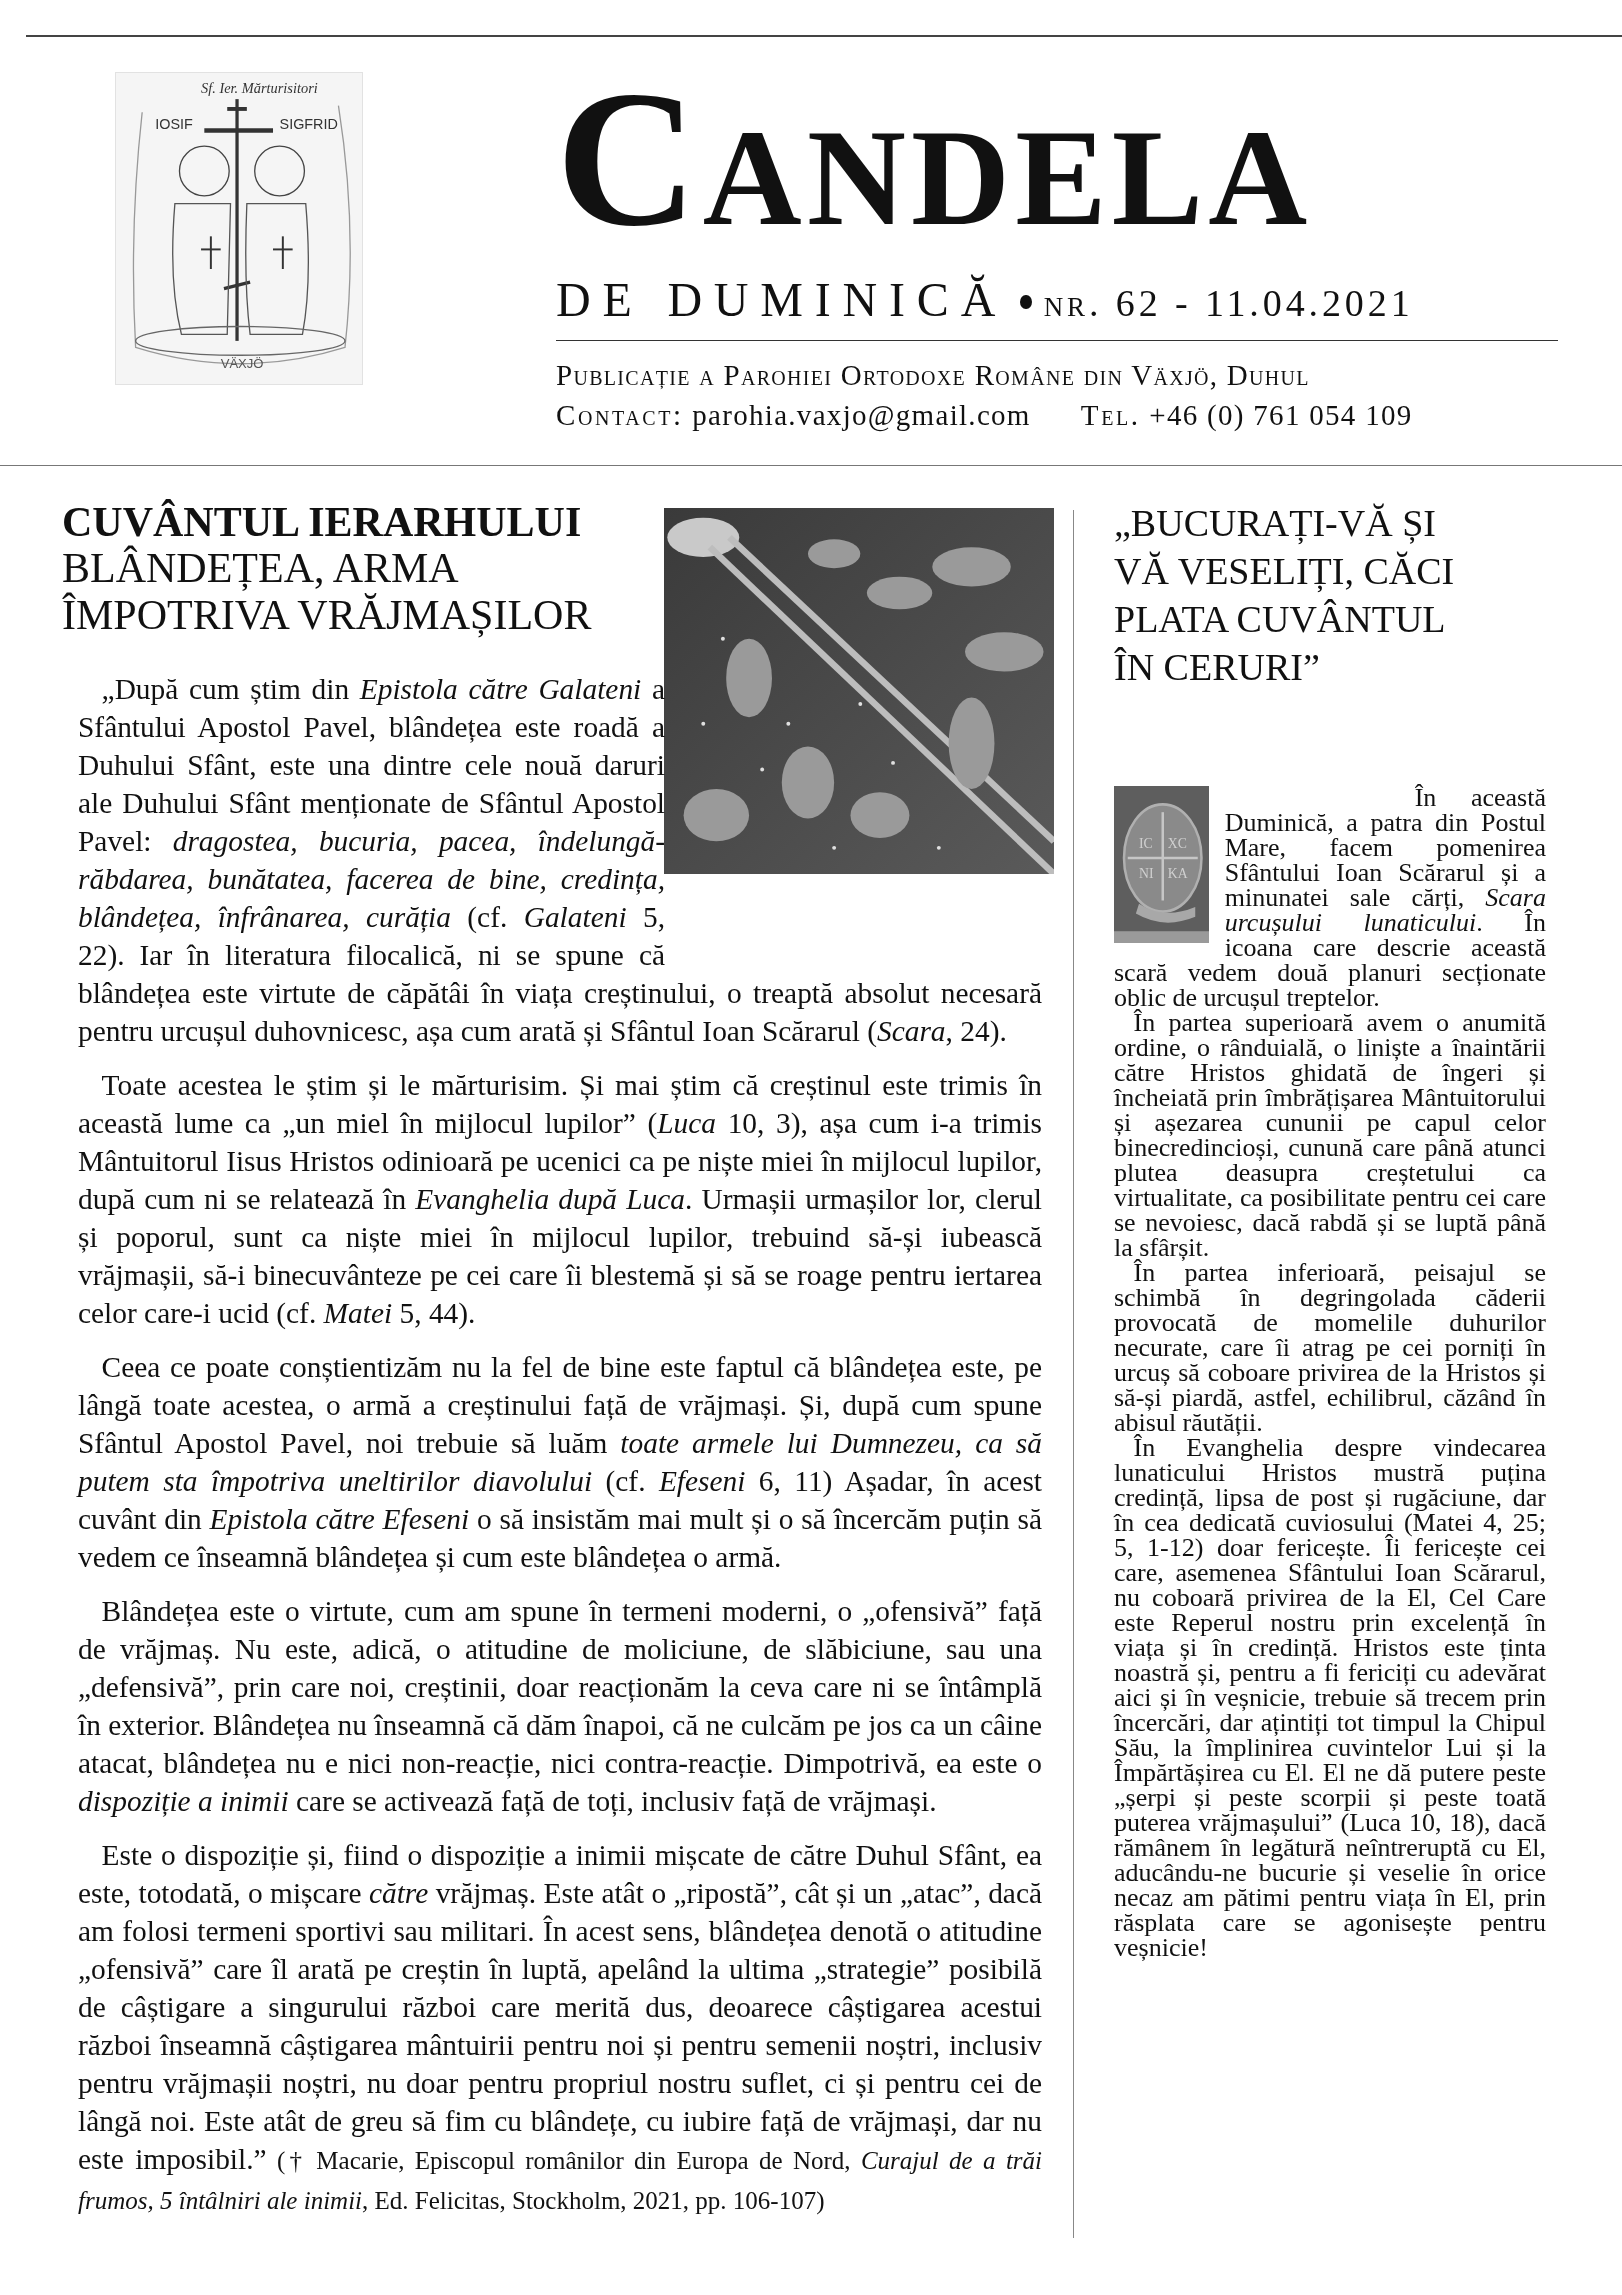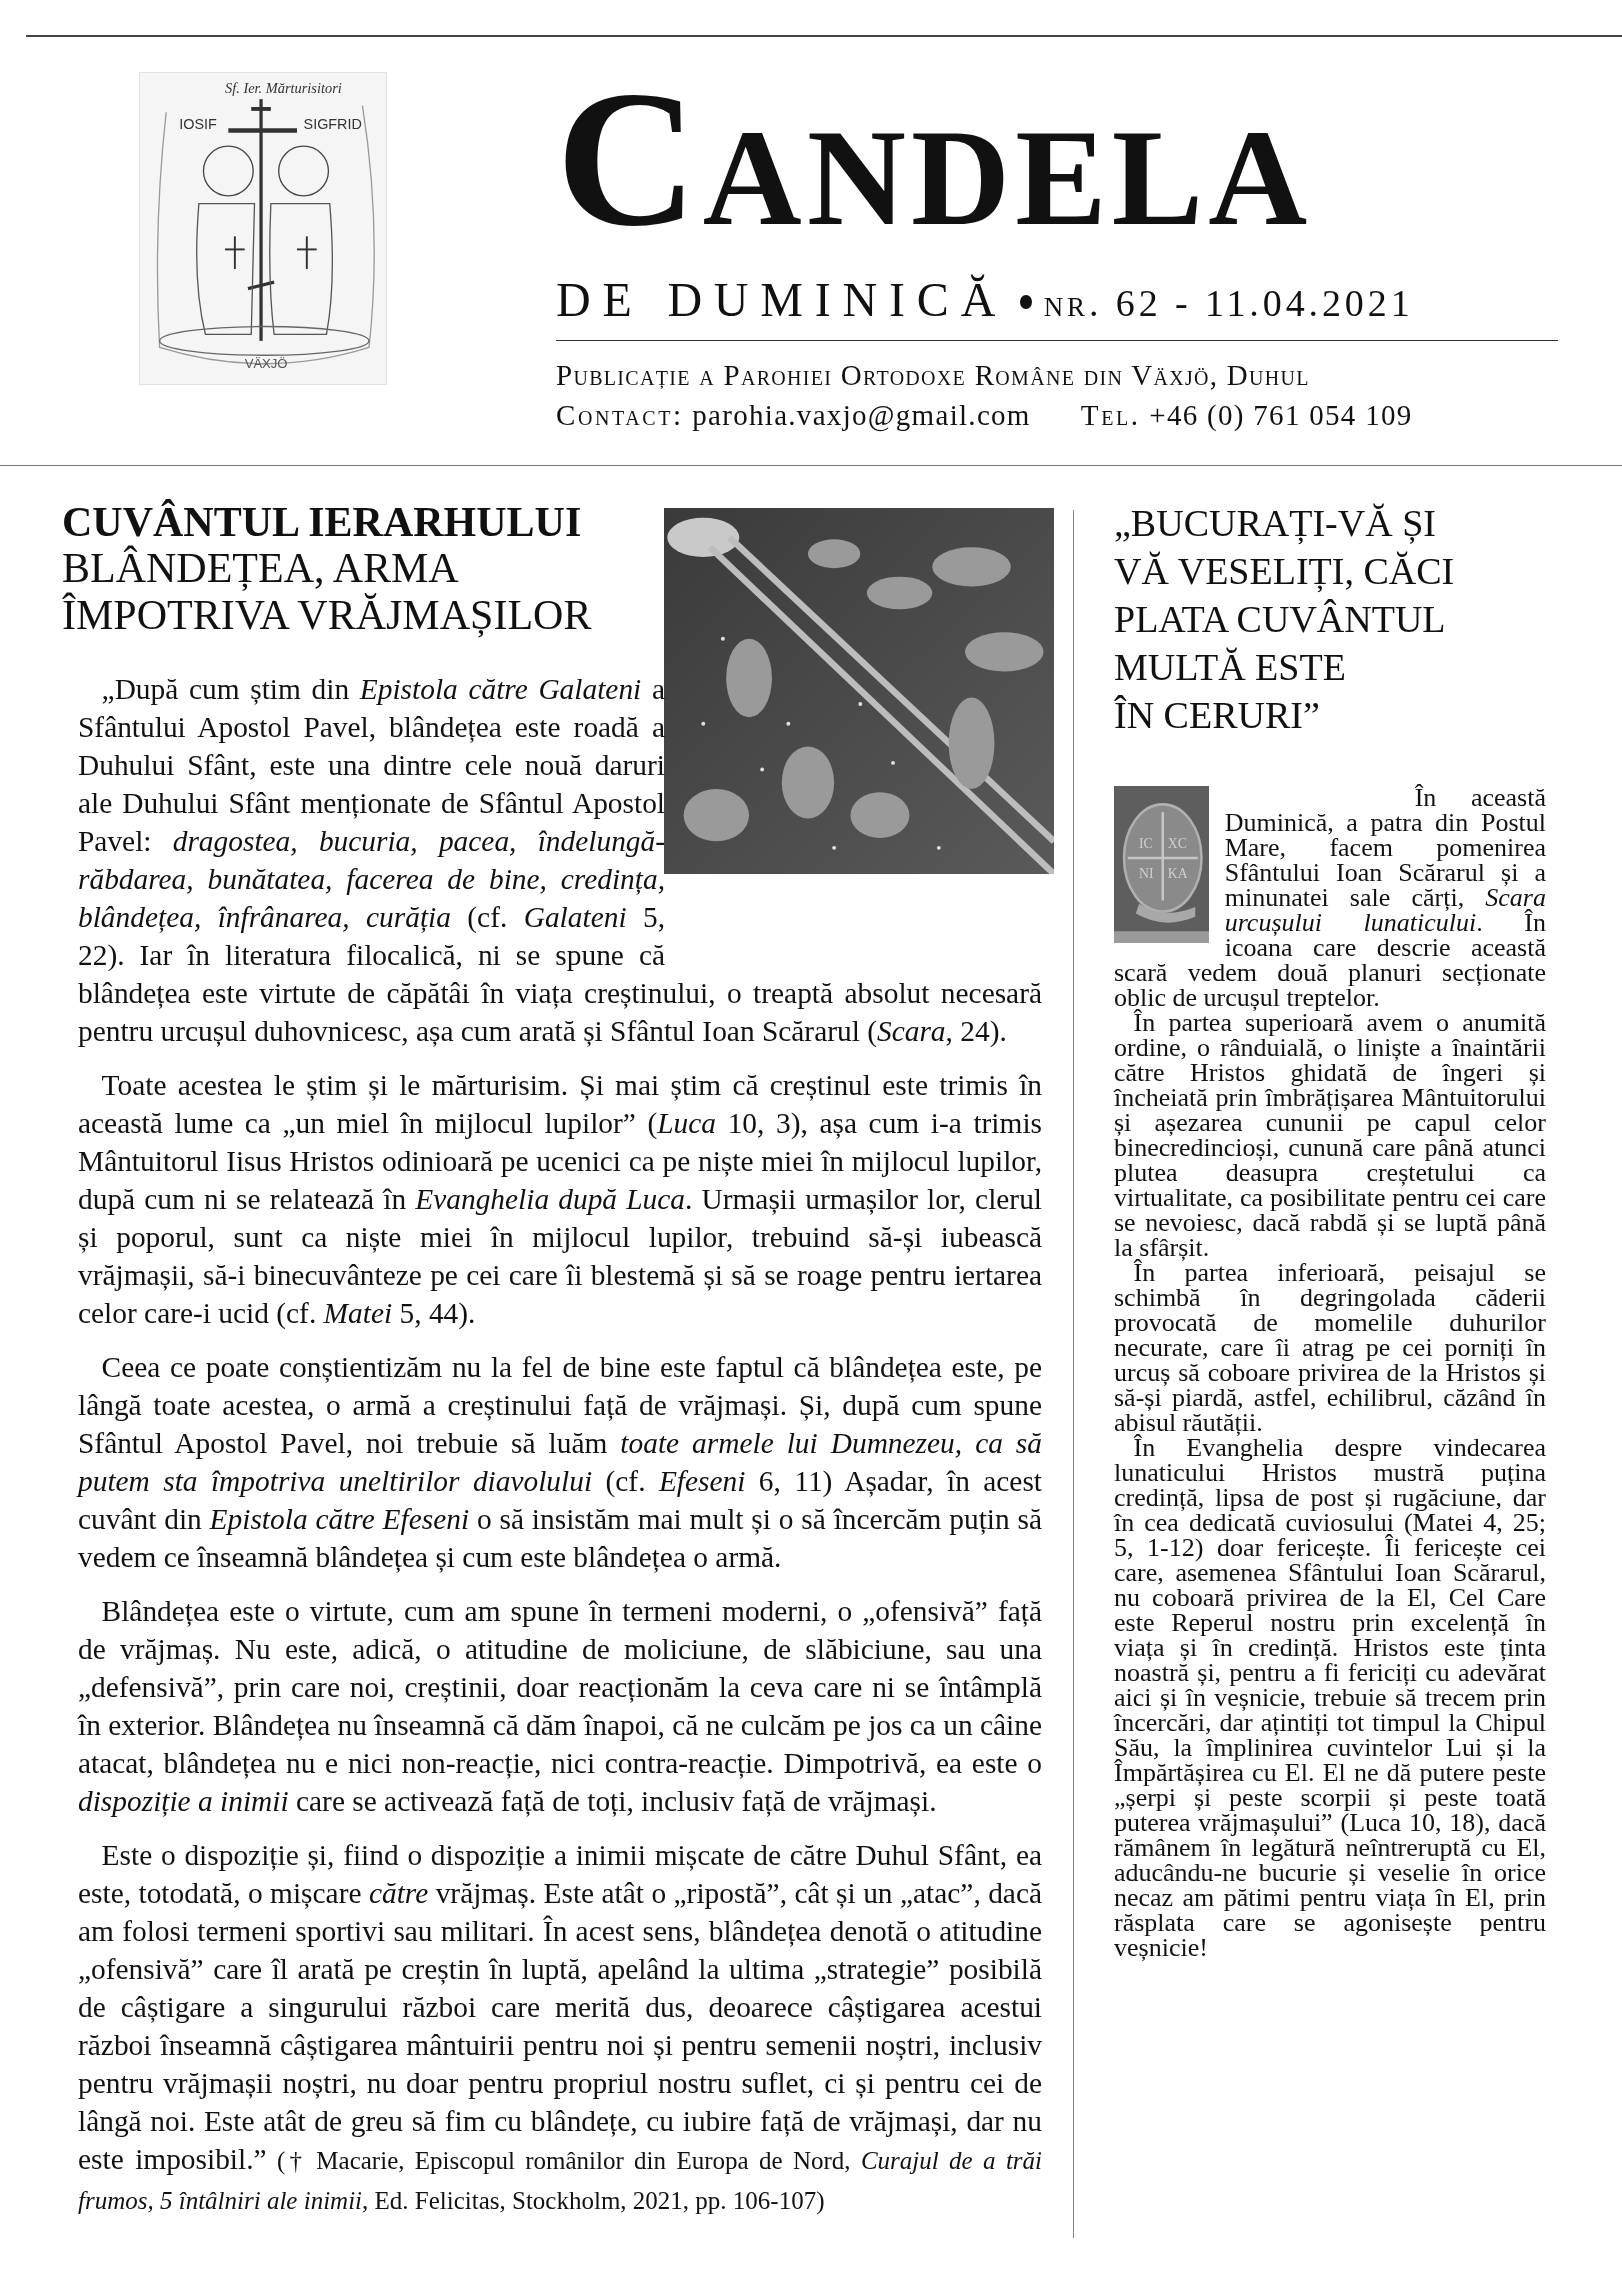--- a/index.html
+++ b/index.html
@@ -1,21 +1,21 @@
 <!DOCTYPE html>
 <html style="font-size:10.5px"><head>
 <meta charset="utf-8">
 <style>
   html, body { margin: 0; padding: 0; background: #ffffff; }
   body { width: 1623px; height: 2295px; position: relative; overflow: hidden; color: #111; font-family: "Liberation Serif", "DejaVu Serif", serif; }
 
   .top-rule { position: absolute; left: 26px; right: 0; top: 35px; height: 2px; background: #444; }
 
   
-  .logo-box { position: absolute; left: 115px; top: 72px; width: 246px; height: 311px; background: #84cc16; border: 0.7px solid #e2e2e2; overflow: hidden; margin-left: 24px; }
+  .logo-box { position: absolute; left: 115px; top: 72px; width: 246px; height: 311px; background: #84cc16; border: 0.7px solid #e2e2e2; overflow: hidden; }
   .logo-box svg { width: 100%; height: 100%; }
   .masthead { position: absolute; left: 556px; top: 60px; width: 1001px; }
   .title { font-size: 196px; line-height: 1; letter-spacing: 5.2px; font-variant: small-caps; font-family: "Liberation Serif", serif; margin: 0; height: 196px; white-space: nowrap; }
   .subtitle-line { position: absolute; left: 556px; top: 272px; font-size: 48px; letter-spacing: 11.8px; white-space: nowrap; }
   .subtitle-line .dot { display: inline-block; width: 11.8px; height: 14.4px; border-radius: 50%; background: #111; margin: 0 11.8px 6.5px 13px; vertical-align: middle; }
   .subtitle-line .issue { font-size: 38px; letter-spacing: 3.9px; }
   .mid-rule { position: absolute; left: 556px; right: 65px; top: 340px; height: 1.3px; background: #333; }
   .pub-line { position: absolute; left: 556px; top: 359px; font-size: 29px; letter-spacing: 1.3px; font-variant: small-caps; white-space: nowrap; }
   .contact-line { position: absolute; left: 556px; top: 399px; font-size: 29px; letter-spacing: 1.3px; white-space: nowrap; }
   .contact-line .sc { font-variant: small-caps; letter-spacing: 2.6px; }
@@ -148,21 +148,20 @@
       <p><span>Este o dispoziție și, fiind o dispoziție a inimii mișcate de către Duhul Sfânt, ea este, totodată, o mișcare </span><em>către</em><span> vrăjmaș. Este atât o „ripostă”, cât și un „atac”, dacă am folosi termeni sportivi sau militari. În acest sens, blândețea denotă o atitudine „ofensivă” care îl arată pe creștin în luptă, apelând la ultima „strategie” posibilă de câștigare a singurului război care merită dus, deoarece câștigarea acestui război înseamnă câștigarea mântuirii pentru noi și pentru semenii noștri, inclusiv pentru vrăjmașii noștri, nu doar pentru propriul nostru suflet, ci și pentru cei de lângă noi. Este atât de greu să fim cu blândețe, cu iubire față de vrăjmași, dar nu este imposibil.”</span><span class="footnote"><span> († Macarie, Episcopul românilor din Europa de Nord, </span><em>Curajul de a trăi frumos, 5 întâlniri ale inimii</em><span>, Ed. Felicitas, Stockholm, 2021, pp. 106-107)</span></span></p>
     </div>
 </div>
 
 <div class="col-divider"></div>
 
 <div class="right-col">
   <h3 class="headline">„BUCURAȚI-VĂ ȘI</h3>
   <h3 class="headline">VĂ VESELIȚI, CĂCI</h3>
   <h3 class="headline">PLATA CUVÂNTUL</h3>
-  <h3 class="headline">MULTĂ ESTE</h3>
   <h3 class="headline">ÎN CERURI”</h3>
 </div>
 
 <div class="right-body">
   <div class="small-img" title="Prescură cu pecetea IC XC NI KA">
     <svg viewBox="0 0 152 240" preserveAspectRatio="none" style="font-size:40px">
       <rect width="152" height="240" fill="#5e5e5e"></rect>
       <ellipse cx="78" cy="110" rx="62" ry="82" fill="#8a8a8a" stroke="#b0b0b0" stroke-width="4"></ellipse>
       <line x1="78" y1="40" x2="78" y2="175" stroke="#c6c6c6" stroke-width="4"></line>
       <line x1="22" y1="110" x2="134" y2="110" stroke="#c6c6c6" stroke-width="4"></line>

